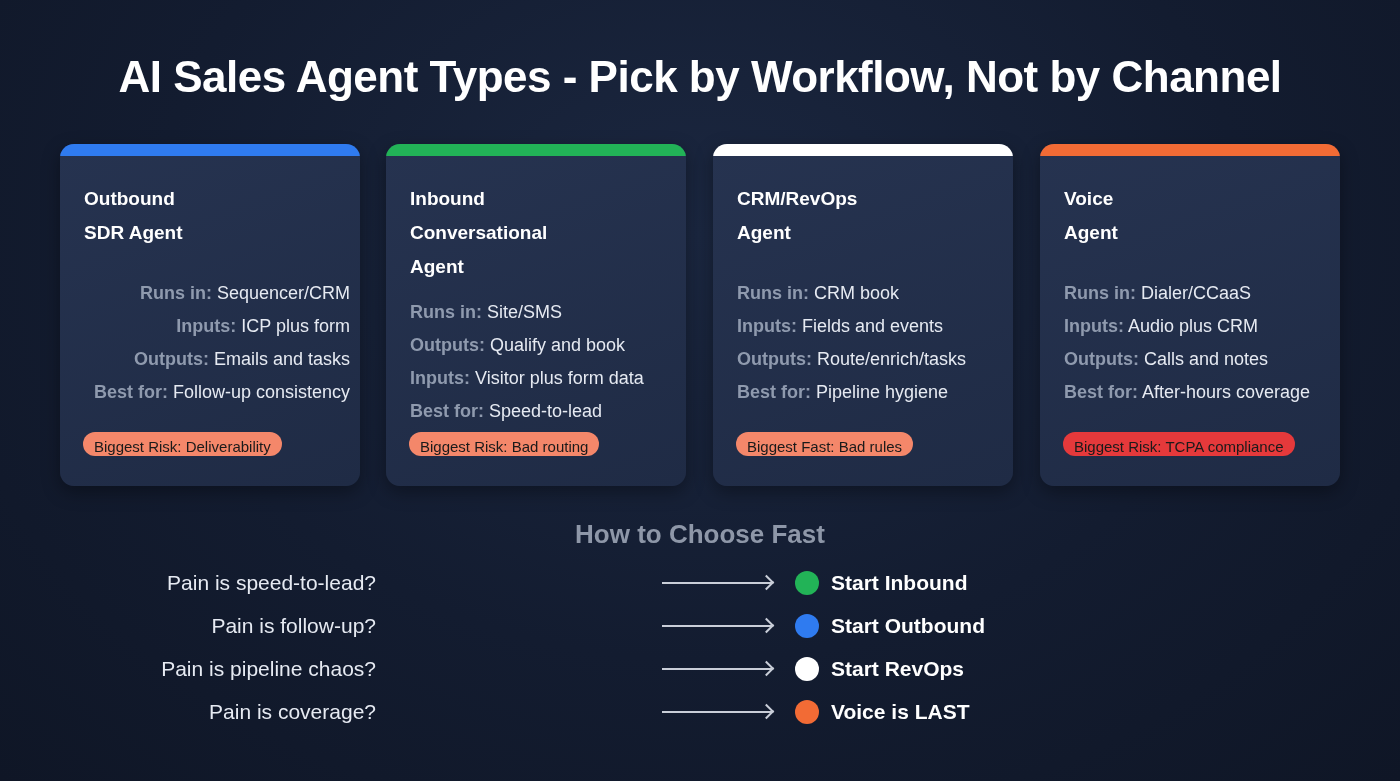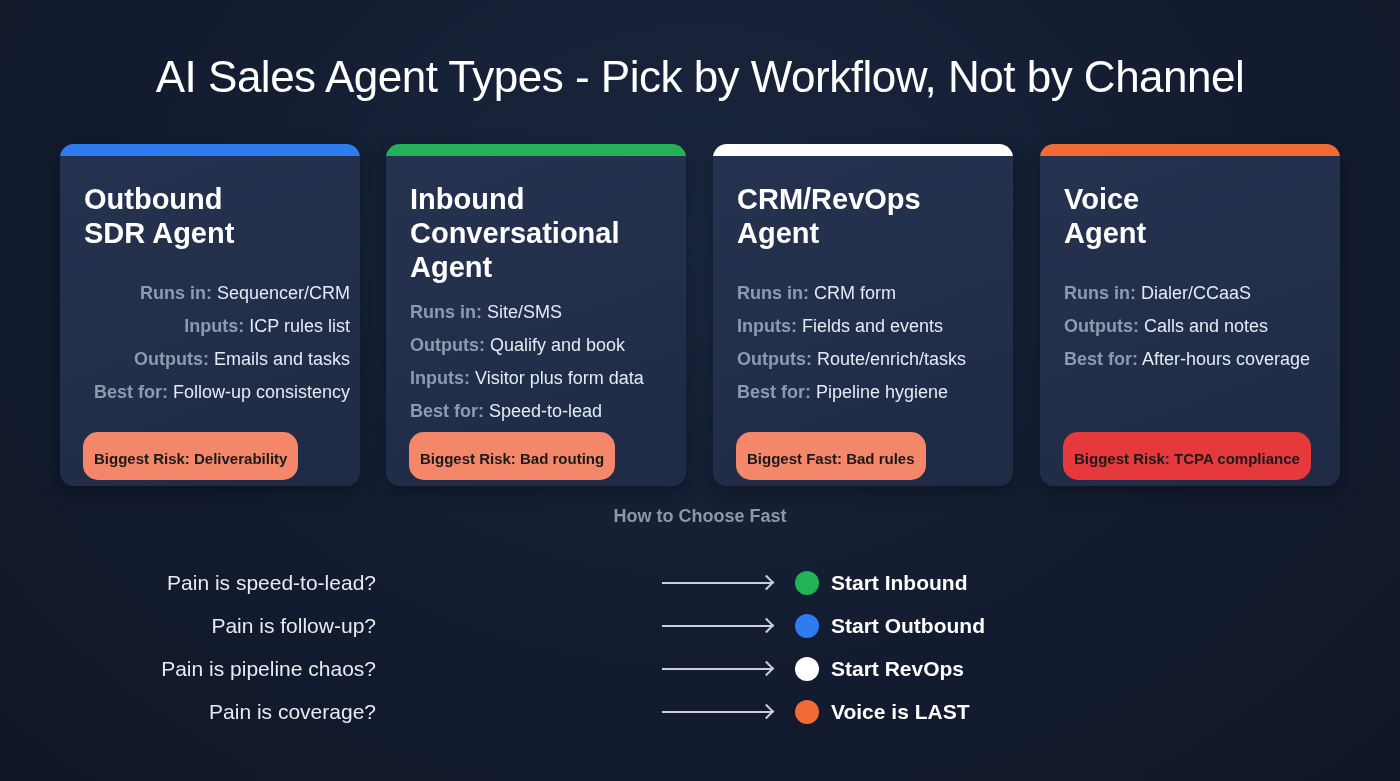--- a/index.html
+++ b/index.html
@@ -5,44 +5,44 @@
   html, body { margin:0; padding:0; }
   body {
     width:1400px; height:781px; overflow:hidden;
     background: radial-gradient(ellipse at 50% 30%, #1b2740 0%, #131c30 55%, #0f1626 100%);
     font-family: "Liberation Sans", sans-serif;
     color:#ffffff;
     position:relative;
   }
   .title {
     position:absolute; top:52px; left:0; width:1400px; text-align:center;
-    font-size:44px; font-weight:normal; letter-spacing:-0.5px; color:#ffffff;
+    font-size:44px; font-weight:bold; letter-spacing:-0.5px; color:#ffffff;
   }
   .card {
     position:absolute; top:144px; width:300px; height:342px;
     background: linear-gradient(160deg, #263350 0%, #1f2b45 100%);
     border-radius:14px; overflow:hidden;
     box-shadow: 0 6px 18px rgba(0,0,0,0.35);
   }
   .card .bar { position:absolute; top:0; left:0; right:0; height:12px; }
   .card .name {
     position:absolute; top:38px; left:24px; right:4px;
-    font-size:29px; font-weight:bold; line-height:34px; color:#ffffff;
+    font-size:19px; font-weight:bold; line-height:34px; color:#ffffff;
     white-space:pre-line;
   }
   .card .rows { position:absolute; left:24px; right:10px; }
   .card .row { font-size:18px; line-height:33px; color:#e6eaf2; white-space:nowrap; }
   .card .row .k { color:#8f9aae; font-weight:bold; }
   .card .risk {
     position:absolute; left:23px; height:24px; line-height:30px;
-    padding:12px 11px; border-radius:15px; font-size:15px; font-weight:bold; color:#1a1a1a;
+    padding:0 11px; border-radius:15px; font-size:15px; font-weight:normal; color:#1a1a1a;
   }
   .subtitle {
-    position:absolute; top:506px; left:0; width:1400px; text-align:center;
-    font-size:18px; font-weight:bold; color:#8e97a8;
+    position:absolute; top:519px; left:0; width:1400px; text-align:center;
+    font-size:26px; font-weight:bold; color:#8e97a8;
   }
   .choice { position:absolute; left:0; width:1132px; height:30px; }
   .choice .q {
     position:absolute; right:756px; top:0; font-size:21px; color:#e6eaf2; line-height:30px; white-space:nowrap;
   }
   .choice .arrow { position:absolute; left:662px; top:14px; width:110px; height:2px; background:#c9ced8; }
   .choice .arrow:after {
     content:""; position:absolute; right:0; top:-5px; width:9px; height:9px;
     border-right:2px solid #c9ced8; border-top:2px solid #c9ced8; transform:rotate(45deg);
   }
@@ -53,21 +53,21 @@
 <body>
 
 <div class="title">AI Sales Agent Types - Pick by Workflow, Not by Channel</div>
 
 <div class="card" style="left:60px;">
   <div class="bar" style="background: rgb(47, 123, 240);"></div>
   <div class="name">Outbound
 SDR Agent</div>
   <div class="rows" style="top:133px;text-align:right;">
     <div class="row"><span class="k">Runs in:</span> <span>Sequencer/CRM</span></div>
-    <div class="row"><span class="k">Inputs:</span> <span>ICP rules list</span></div>
+    <div class="row"><span class="k">Inputs:</span> <span>ICP plus form</span></div>
     <div class="row"><span class="k">Outputs:</span> <span>Emails and tasks</span></div>
     <div class="row"><span class="k">Best for:</span> <span>Follow-up consistency</span></div>
   </div>
   <div class="risk" style="top: 288px; background: rgb(244, 135, 106);">Biggest Risk: Deliverability</div>
 </div>
 
 <div class="card" style="left:386px;">
   <div class="bar" style="background: rgb(34, 179, 87);"></div>
   <div class="name">Inbound
 Conversational
@@ -79,34 +79,35 @@
     <div class="row"><span class="k">Best for:</span> <span>Speed-to-lead</span></div>
   </div>
   <div class="risk" style="top: 288px; background: rgb(244, 135, 106);">Biggest Risk: Bad routing</div>
 </div>
 
 <div class="card" style="left:713px;">
   <div class="bar" style="background: rgb(255, 255, 255);"></div>
   <div class="name">CRM/RevOps
 Agent</div>
   <div class="rows" style="top:133px;">
-    <div class="row"><span class="k">Runs in:</span> <span>CRM form</span></div>
+    <div class="row"><span class="k">Runs in:</span> <span>CRM book</span></div>
     <div class="row"><span class="k">Inputs:</span> <span>Fields and events</span></div>
     <div class="row"><span class="k">Outputs:</span> <span>Route/enrich/tasks</span></div>
     <div class="row"><span class="k">Best for:</span> <span>Pipeline hygiene</span></div>
   </div>
   <div class="risk" style="top: 288px; background: rgb(244, 135, 106);">Biggest Fast: Bad rules</div>
 </div>
 
 <div class="card" style="left:1040px;">
   <div class="bar" style="background: rgb(242, 107, 53);"></div>
   <div class="name">Voice
 Agent</div>
   <div class="rows" style="top:133px;">
     <div class="row"><span class="k">Runs in:</span> <span>Dialer/CCaaS</span></div>
+    <div class="row"><span class="k">Inputs:</span> <span>Audio plus CRM</span></div>
     <div class="row"><span class="k">Outputs:</span> <span>Calls and notes</span></div>
     <div class="row"><span class="k">Best for:</span> <span>After-hours coverage</span></div>
   </div>
   <div class="risk" style="top: 288px; background: rgb(229, 57, 59);">Biggest Risk: TCPA compliance</div>
 </div>
 
 <div class="subtitle">How to Choose Fast</div>
 
 <div class="choice" style="top:568px;">
   <span class="q">Pain is speed-to-lead?</span>

